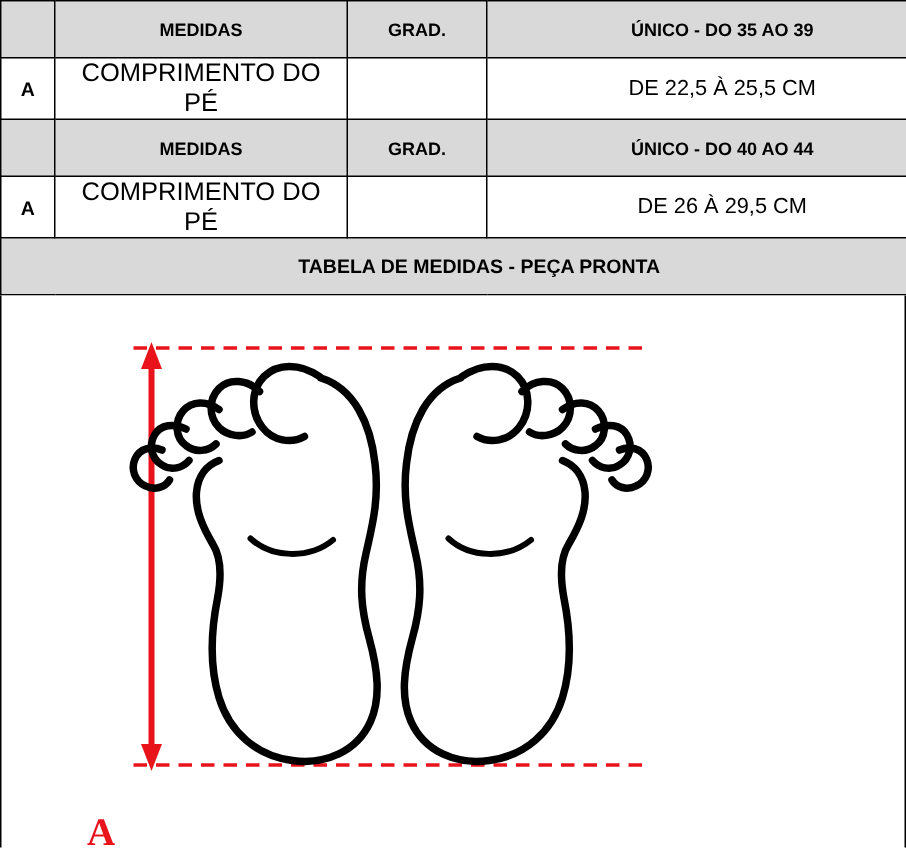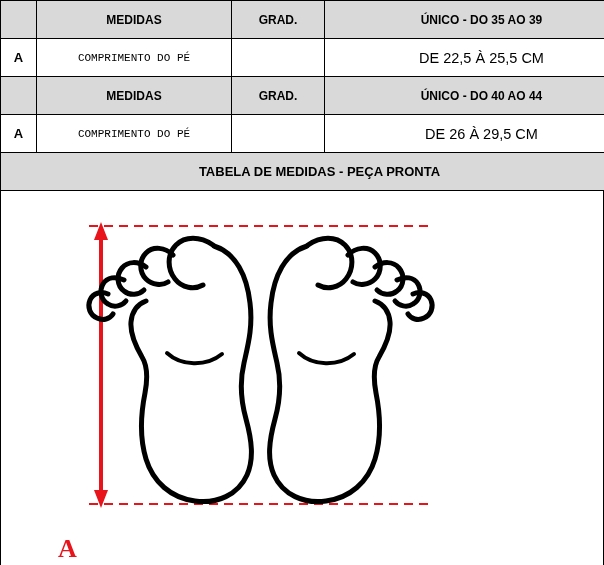--- a/index.html
+++ b/index.html
@@ -42,23 +42,22 @@
   .hdr td {
     background: #d9d9d9 !important;
     font-weight: bold;
     font-size: 12px;
   }
   .row-letter {
     font-weight: bold;
     font-size: 13px;
   }
   .row-med {
-    font-size: 11px;
+    font-size: 17px;
     font-weight: normal;
-    font-family: Liberation Mono, monospace;
   }
   .row-value {
     font-size: 14.5px;
   }
   .banner td {
     background: #d9d9d9 !important;
     font-weight: bold;
     font-size: 13px;
     height: 30px;
   }

